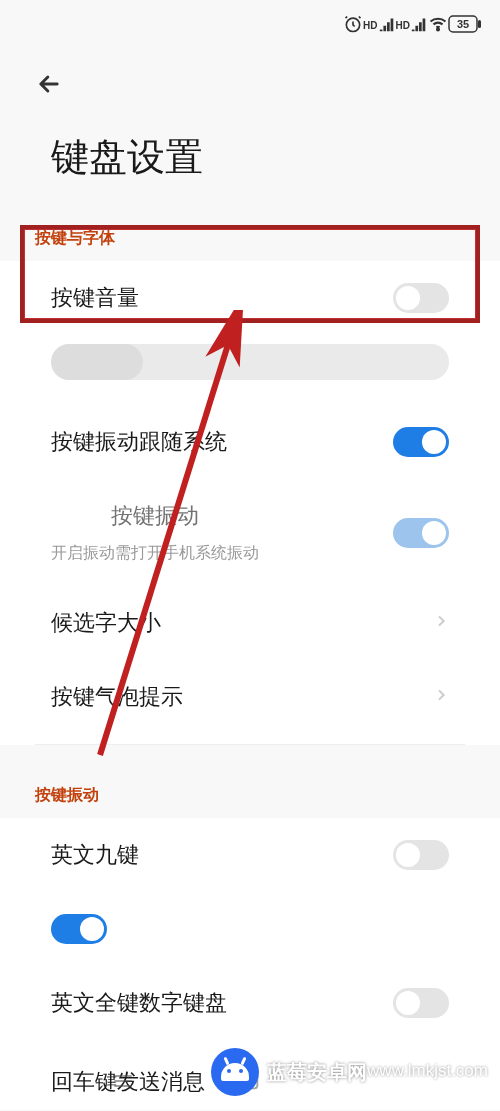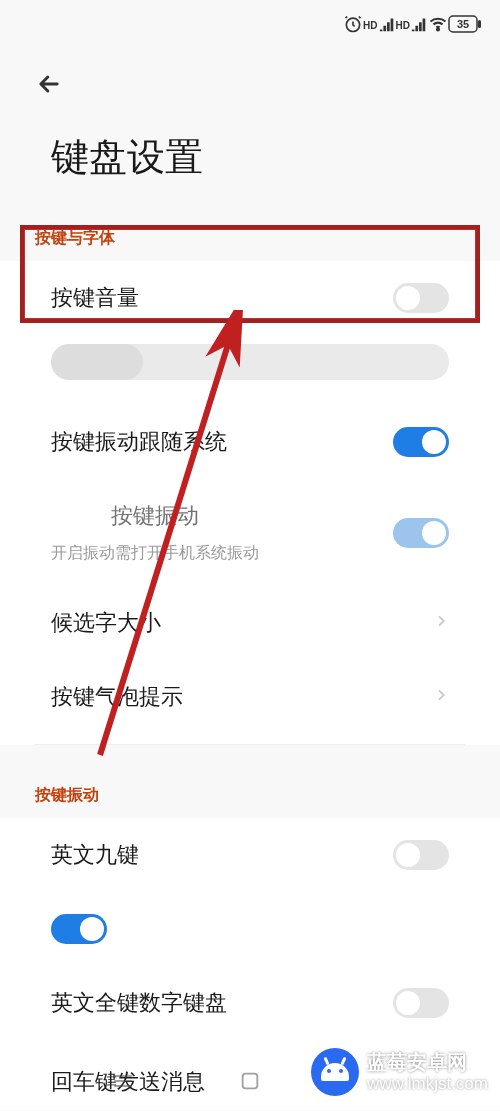--- a/index.html
+++ b/index.html
@@ -138,21 +138,21 @@
     .watermark-icon {
       width: 48px;
       height: 48px;
       background: #2a6af0;
       border-radius: 50%;
       position: relative;
       display: flex;
       align-items: center;
       justify-content: center;
     }
-    .watermark-text { display: flex; flex-direction: column; line-height: 1.15; }
+    .watermark-text { display: flex; flex-direction: row; line-height: 1.15; }
     .watermark-title { font-size: 20px; font-weight: 600; text-shadow: 0 0 3px rgba(0,0,0,.5);}
     .watermark-url { font-size: 17px; opacity: .95; text-shadow: 0 0 3px rgba(0,0,0,.5);}
     .nav-bottom {
       position: absolute;
       bottom: 0; left: 0; right: 0;
       height: 60px;
       display: flex;
       justify-content: space-around;
       align-items: center;
       padding: 0 60px;

